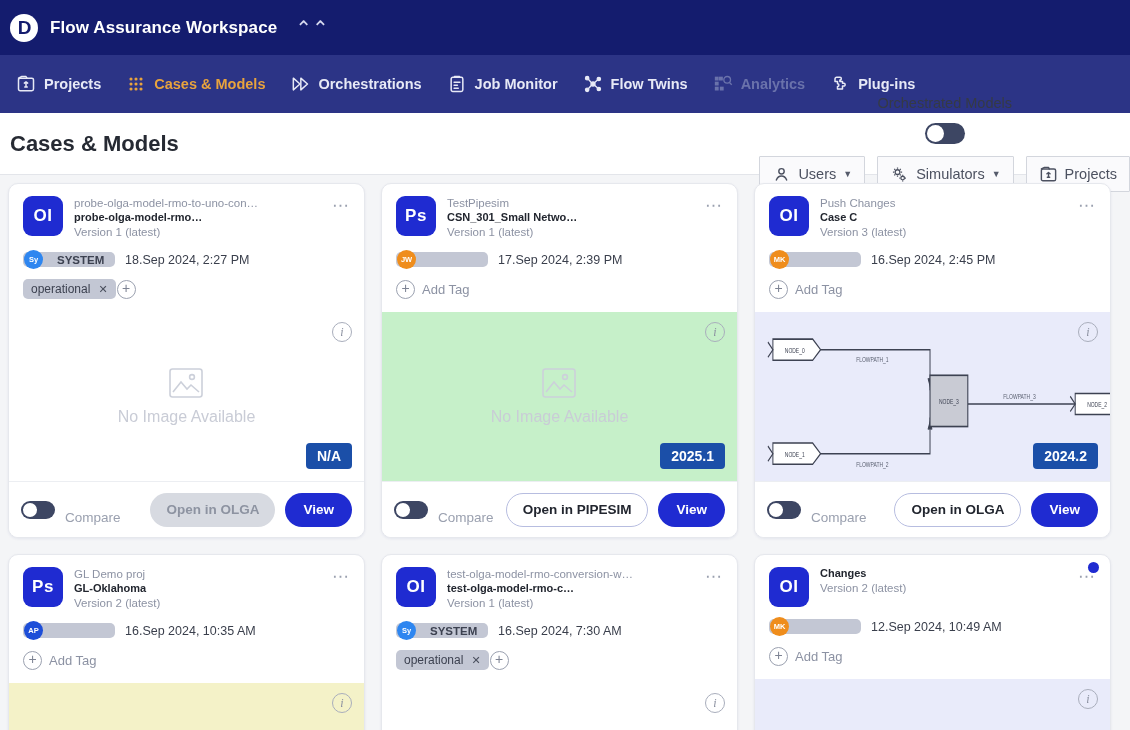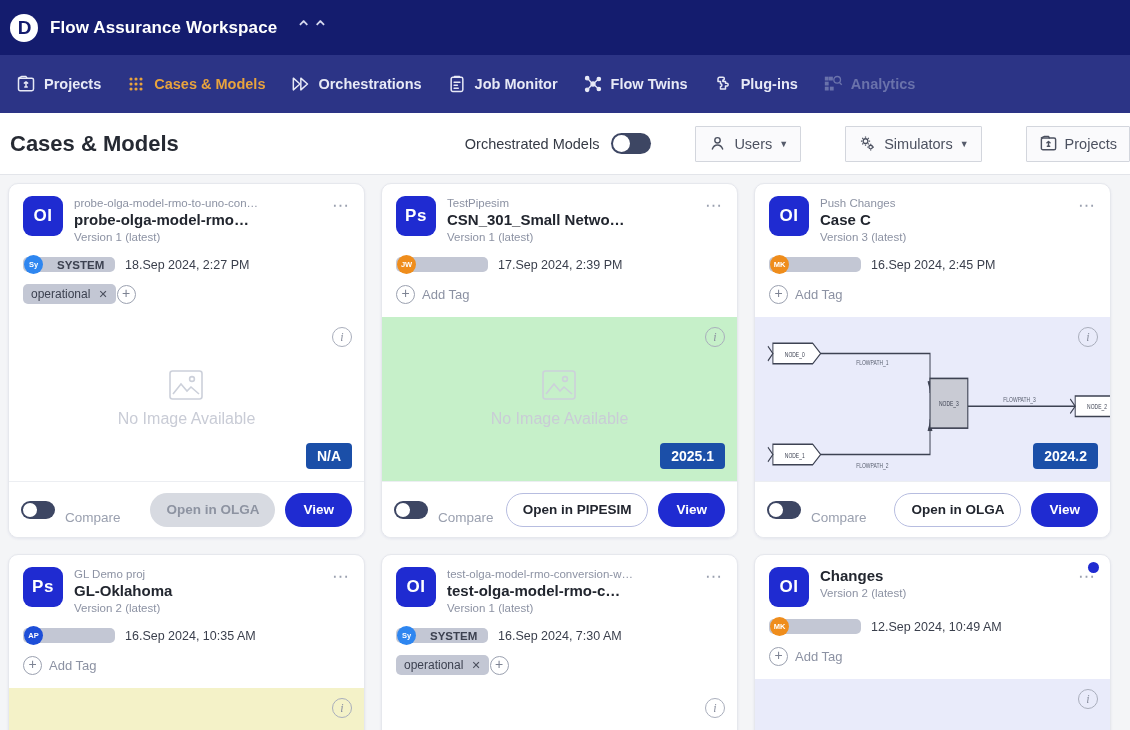--- a/index.html
+++ b/index.html
@@ -64,37 +64,38 @@
     display: flex; align-items: center;
     padding: 0 0 0 10px;
     border-bottom: 1px solid #e3e5ea;
   }
   .page-title {
     font-size: 22px; font-weight: bold; color: #262a33;
   }
   .toolbar-right {
     margin-left: auto; display: flex; align-items: center; gap: 12px;
     padding-right: 0;
+    flex-direction: column;
   }
   .orch-label { font-size: 14.5px; color: #353a45; }
   .toggle {
     width: 40px; height: 21px; border-radius: 11px;
     background: #3d4663; position: relative; cursor: pointer; flex:none;
   }
   .toggle::after {
     content: ""; position: absolute; left: 2px; top: 2px;
     width: 17px; height: 17px; border-radius: 50%;
     background: #ffffff;
   }
   .filter-btn {
     display: flex; align-items: center; gap: 7px;
     height: 36px; padding: 0 12px;
     border: 1px solid #d3d6dd; border-radius: 1px;
     background: #fafafc; cursor: pointer;
-    font-size: 14.5px; color: #4c5160; white-space: nowrap; margin-left: 32px;
+    font-size: 14.5px; color: #4c5160; white-space: nowrap;
   }
   .caret { font-size: 9px; color: #555b6b; }
 
   
   .grid {
     padding: 8px 4px 0 8px;
     display: grid;
     grid-template-columns: 357px 357px 357px;
     gap: 16px;
     height: calc(730px - 55px - 58px - 62px);
@@ -119,21 +120,21 @@
     display: flex; align-items: center; justify-content: center;
     flex: none; letter-spacing: .5px;
   }
   .head-text { flex: 1; min-width: 0; }
   .card-sub {
     font-size: 11.5px; color: #8c92a3;
     white-space: nowrap; overflow: hidden; text-overflow: ellipsis;
     line-height: 1.3;
   }
   .card-title {
-    font-size: 15px; font-weight: bold; color: #22262f;
+    font-size: 11px; font-weight: bold; color: #22262f;
     white-space: nowrap; overflow: hidden; text-overflow: ellipsis;
     line-height: 1.25;
   }
   .card-version { font-size: 11.5px; color: #8c92a3; line-height: 1.35; }
   .dots {
     flex: none; color: #9aa0af; font-size: 17px; letter-spacing: 1px;
     cursor: pointer; line-height: .8; padding-top: 3px; position: relative;
   }
   .notif-dot {
     position: absolute; top: -5px; right: -3px;
@@ -304,41 +305,41 @@
         <circle cx="5" cy="5" r="2" fill="#e7e9f6"></circle>
           <circle cx="19" cy="6" r="2" fill="#e7e9f6"></circle>
         <circle cx="12" cy="12" r="2.4" fill="#e7e9f6"></circle>
           <circle cx="5" cy="19" r="2" fill="#e7e9f6"></circle>
         <circle cx="19" cy="18" r="2" fill="#e7e9f6"></circle>
         <path d="M6.7 6.6L10 10.3M17.4 7.3L13.7 10.5M10.2 13.6L6.6 17.4M13.8 13.4L17.3 16.6"></path>
         </svg>
       </span>
       <span>Flow Twins</span>
     </div>
-    <div class="nav-item">
-      <span style="display: block;">
-        <svg class="nav-ico" viewBox="0 0 24 24" fill="none" stroke="#e7e9f6" stroke-width="1.8" stroke-linecap="round" stroke-linejoin="round">
-          <path d="M9 4h3a1.6 1.6 0 010 3.2h-.2V9H15v2.2h1.6a1.6 1.6 0 110 3.2H15V18H9v-3a1.7 1.7 0 100-3.4V9H6V6a2 2 0 012-2z"></path>
-        </svg>
-      </span>
-      <span>Plug-ins</span>
-    </div>
     <div class="nav-item disabled">
       <span style="display: block;">
         <svg class="nav-ico" viewBox="0 0 24 24" stroke="#6a72ab" stroke-width="1.6" fill="none">
         <rect x="3" y="4" width="3" height="3" fill="#6a72ab"></rect>
           <rect x="8" y="4" width="3" height="3" fill="#6a72ab"></rect>
         <rect x="3" y="10" width="3" height="3" fill="#6a72ab"></rect>
           <rect x="3" y="16" width="3" height="3" fill="#6a72ab"></rect>
         <rect x="9" y="16" width="3" height="3" fill="#6a72ab"></rect>
         <circle cx="17" cy="7" r="4"></circle>
           <path d="M20 10.5l2.5 2.5"></path>
         </svg>
       </span>
       <span>Analytics</span>
+    </div>
+    <div class="nav-item">
+      <span style="display: block;">
+        <svg class="nav-ico" viewBox="0 0 24 24" fill="none" stroke="#e7e9f6" stroke-width="1.8" stroke-linecap="round" stroke-linejoin="round">
+          <path d="M9 4h3a1.6 1.6 0 010 3.2h-.2V9H15v2.2h1.6a1.6 1.6 0 110 3.2H15V18H9v-3a1.7 1.7 0 100-3.4V9H6V6a2 2 0 012-2z"></path>
+        </svg>
+      </span>
+      <span>Plug-ins</span>
     </div>
   </div>
 
 <div class="toolbar">
   <div class="page-title">Cases &amp; Models</div>
   <div class="toolbar-right">
     <span class="orch-label">Orchestrated Models</span>
     <div class="toggle"></div>
     <div id="filters" style="display:flex;gap:12px;align-items:center;">
         <div class="filter-btn">

